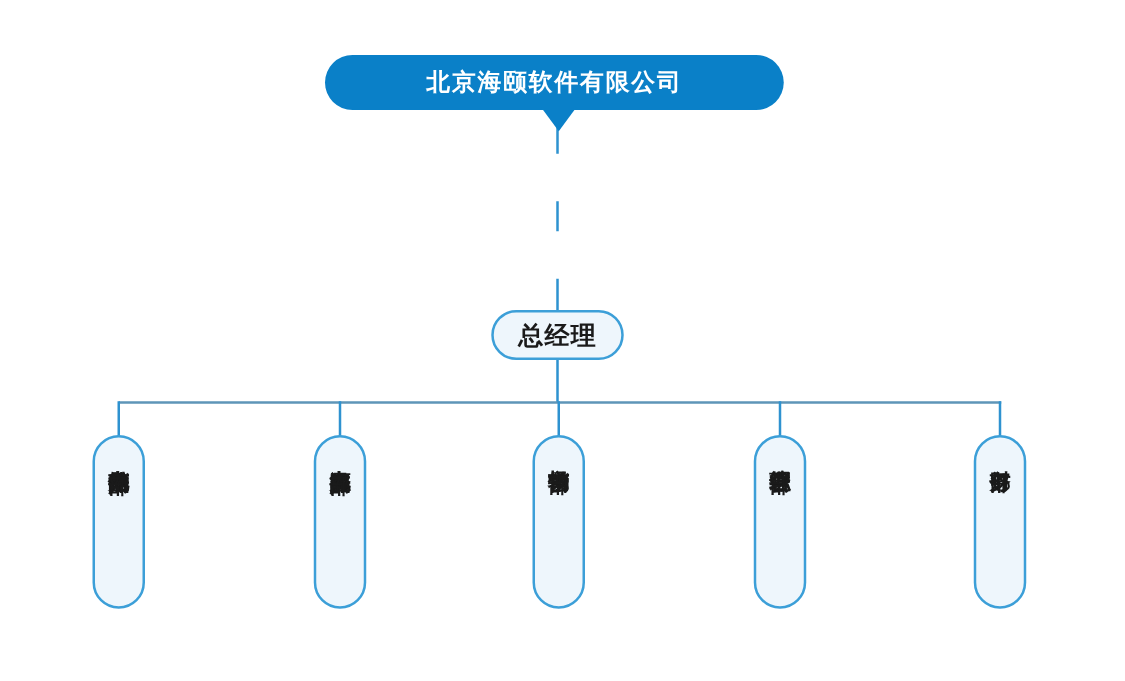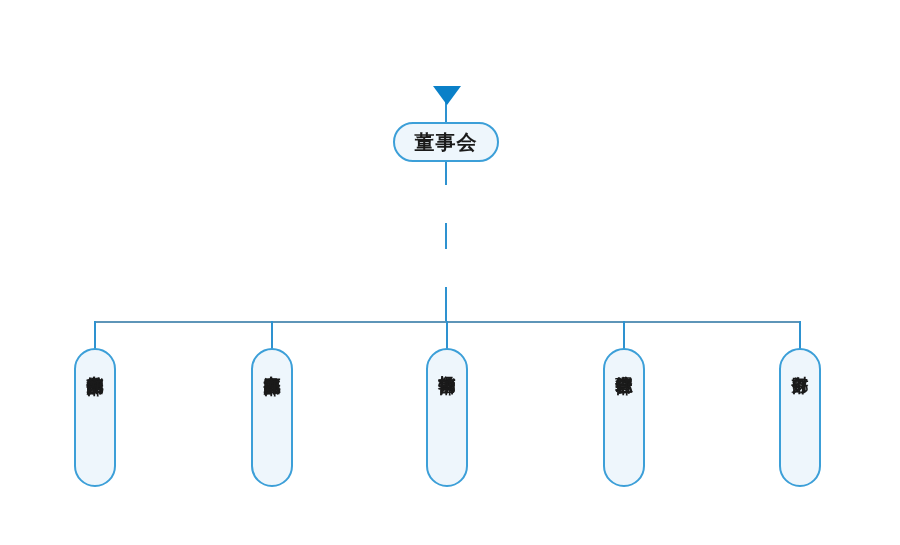--- a/index.html
+++ b/index.html
@@ -125,24 +125,27 @@
   <div class="vline" style="left:445px; top:161px; height:24px;"></div>
   <div class="vline" style="left:445px; top:223px; height:26px;"></div>
   <div class="vline" style="left:445px; top:287px; height:35px;"></div>
   <div class="hline" style="left:95px; top:321px; width:706px;"></div>
   <div class="vline" style="left:94px; top:321px; height:28px;"></div>
   <div class="vline" style="left:271px; top:321px; height:28px;"></div>
   <div class="vline" style="left:446px; top:321px; height:28px;"></div>
   <div class="vline" style="left:623px; top:321px; height:28px;"></div>
   <div class="vline" style="left:799px; top:321px; height:28px;"></div>
 
+  <div class="root-node">
+    <span>北京海颐软件有限公司</span>
+  </div>
   <div class="root-tail"></div>
 
-  <div class="chain-node pos-0">
-    <span>董事会</span>
+  <div class="chain-node pos-2">
+    <span>总经理</span>
   </div>
 
   <div class="dept-node pos-0">
     <span class="dept-label">电力营销产品部</span>
   </div>
   <div class="dept-node pos-1">
     <span class="dept-label">电力资源产品部</span>
   </div>
   <div class="dept-node pos-2">
     <span class="dept-label">市场营销部</span>

